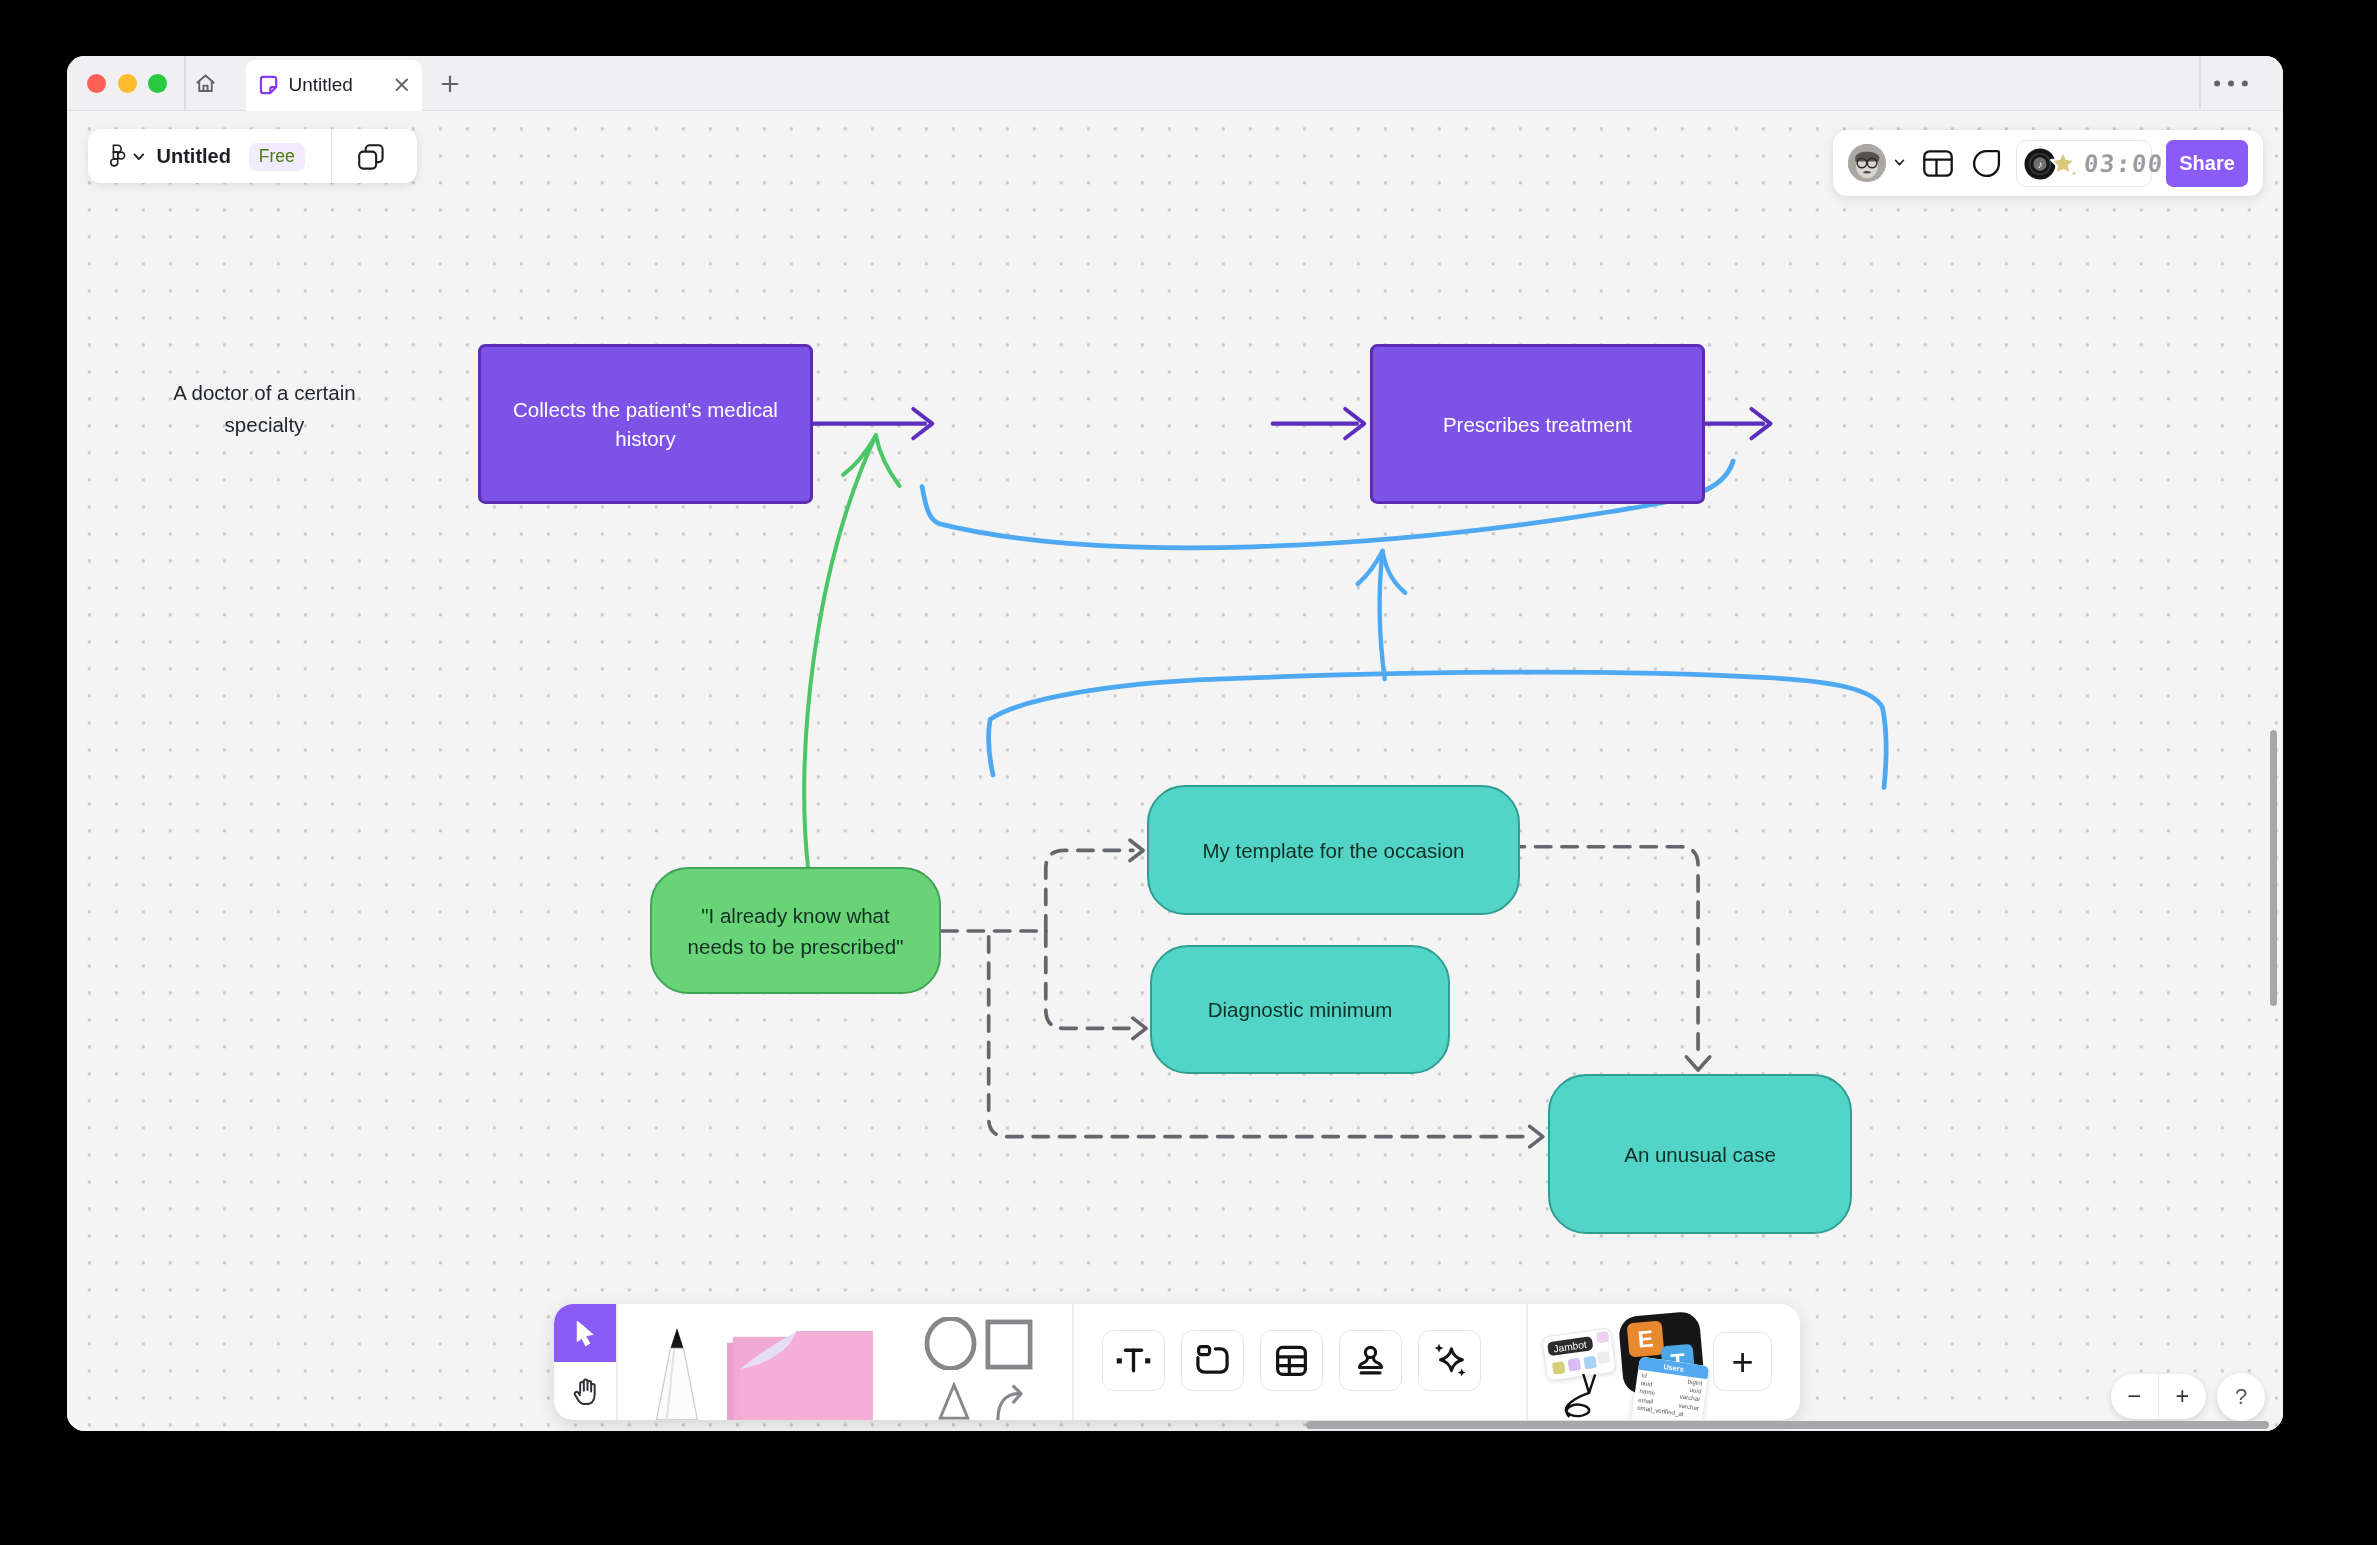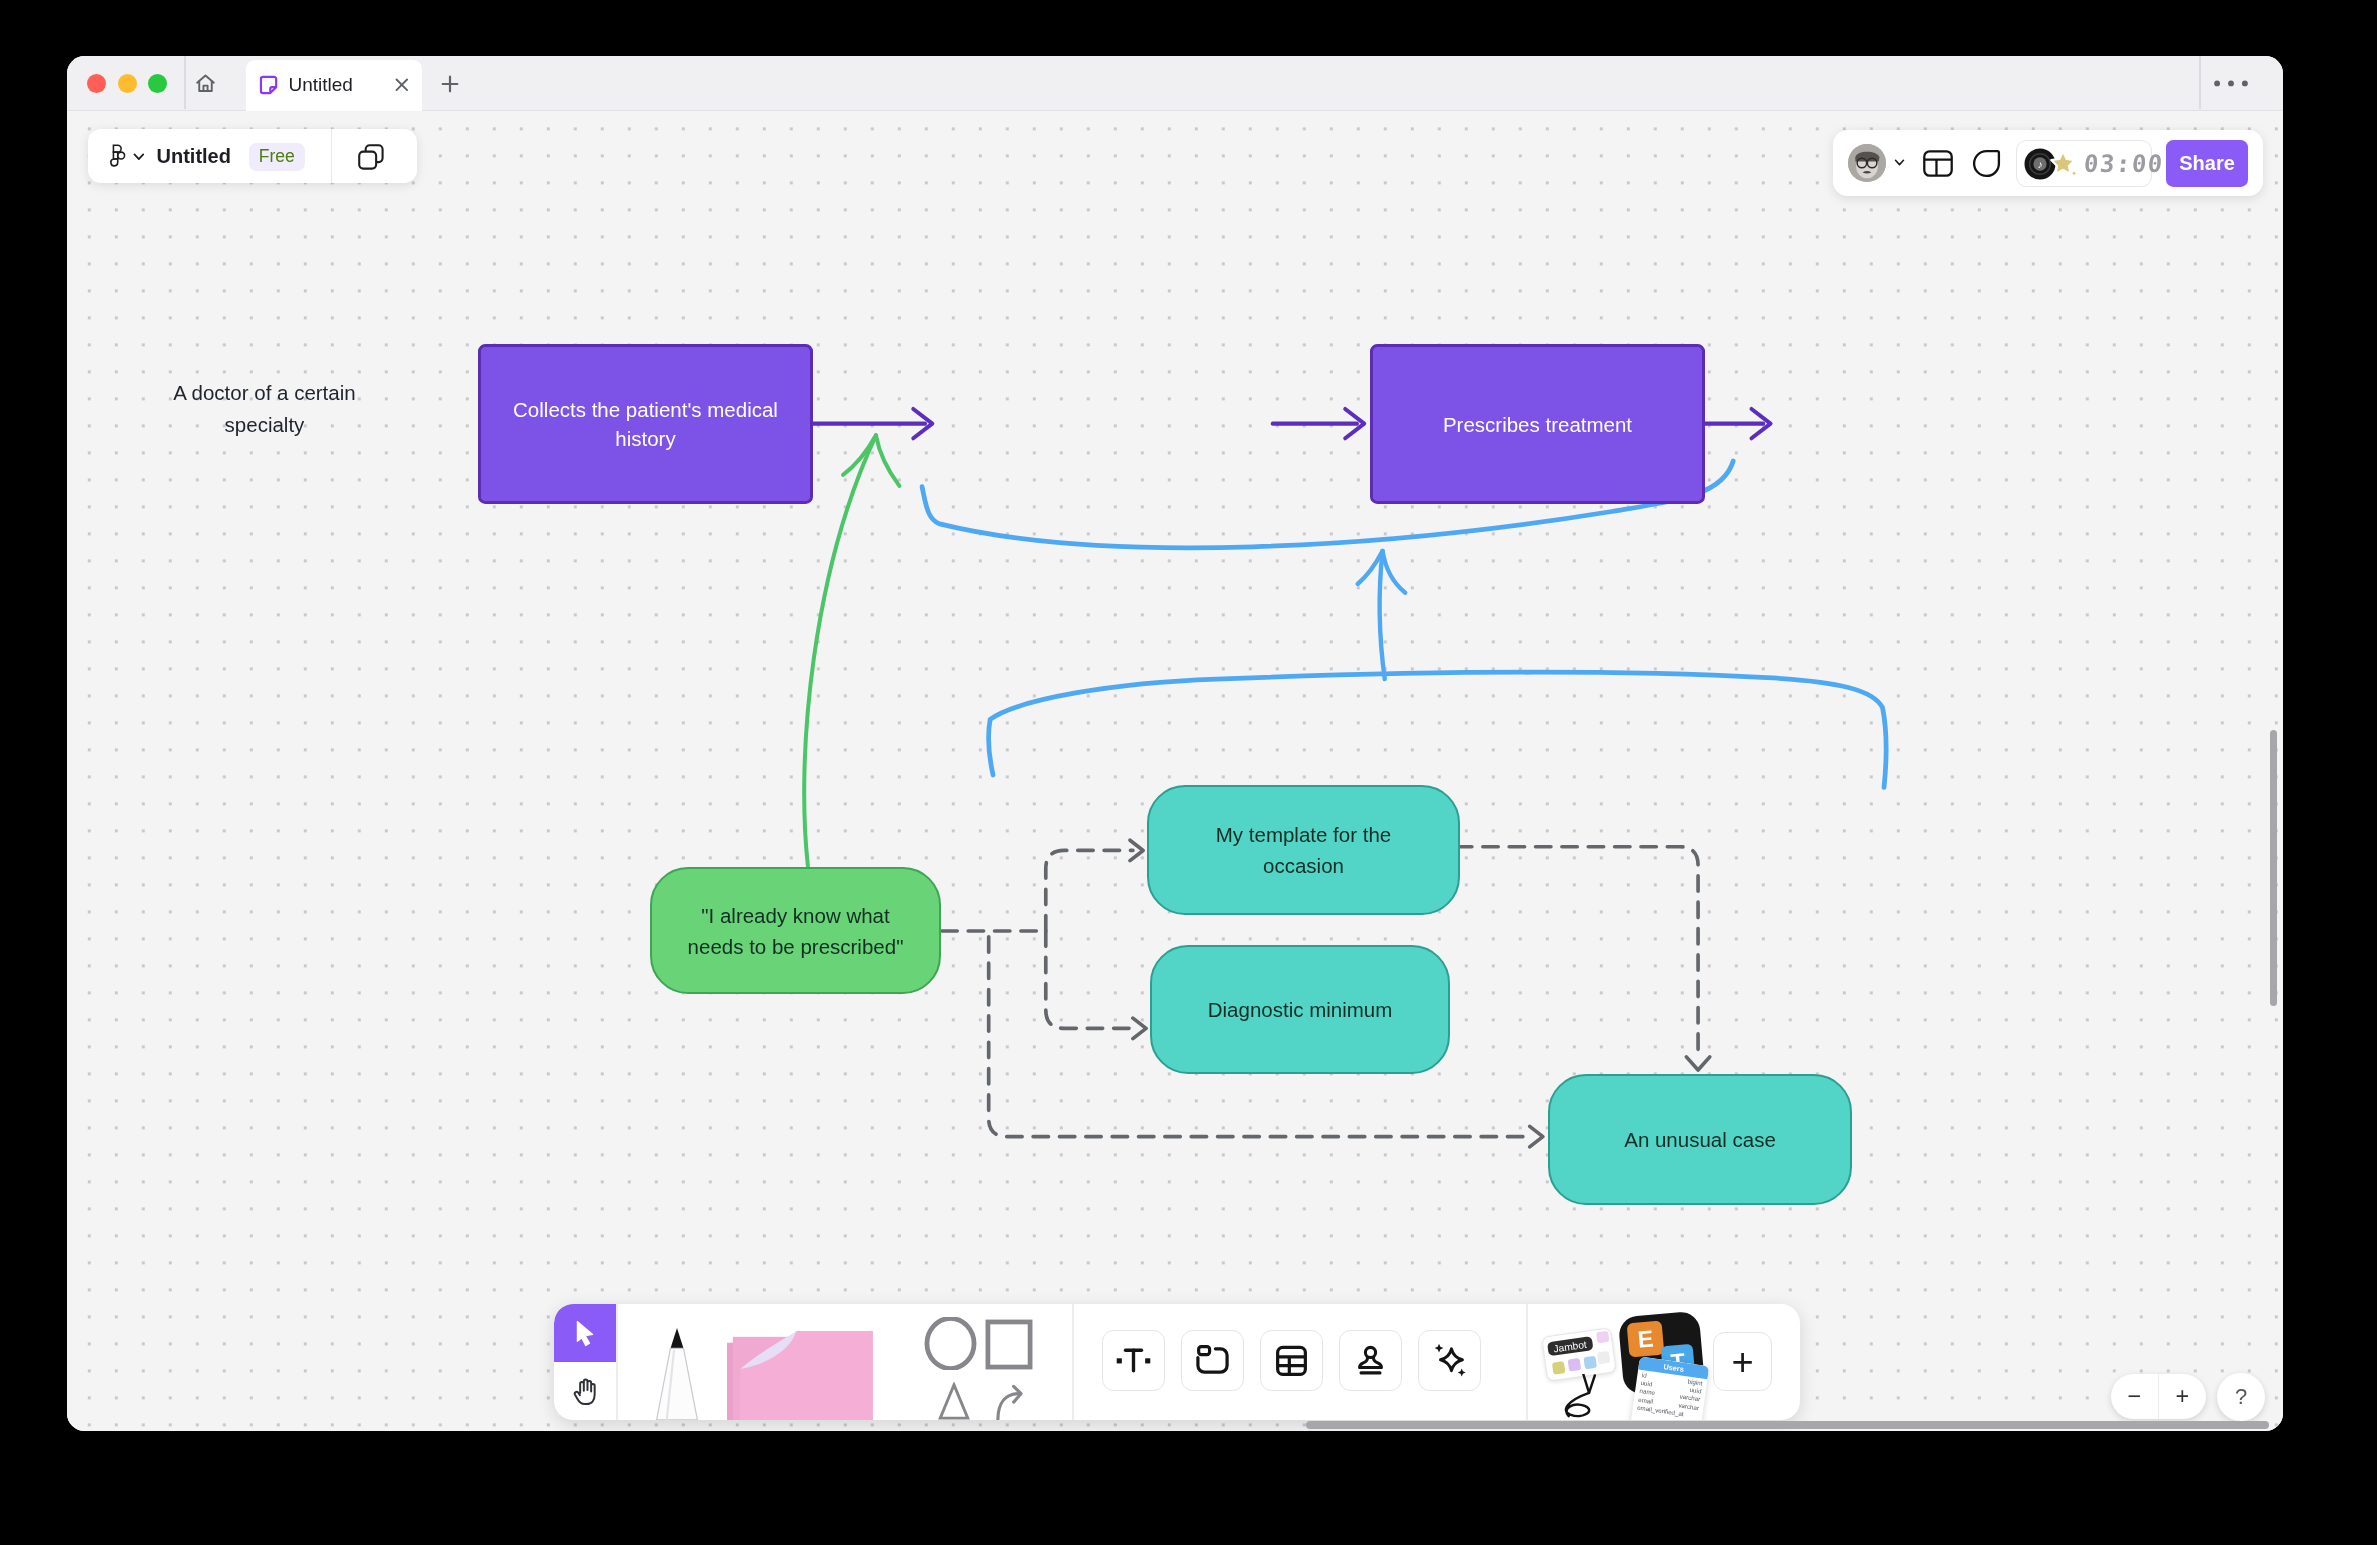--- a/index.html
+++ b/index.html
@@ -192,27 +192,27 @@
       <span>Collects the patient's medical history</span>
       </div>
     <div class="flow-box" style="left:1303px">
       <span>Prescribes treatment</span>
       </div>
 
     <div class="soft-box green-box">
       <span>"I already know what needs to be prescribed"</span>
       </div>
 
-    <div class="soft-box teal" style="left:1080px;top:674px;width:313px;height:130px;padding:12px 42px">
+    <div class="soft-box teal" style="left:1080px;top:674px;width:373px;height:130px;padding:12px 42px">
       <span>My template for the occasion</span>
       </div>
     <div class="soft-box teal" style="left:1083px;top:834px;width:300px;height:129px;padding:0 22px">
       <span>Diagnostic minimum</span>
       </div>
-    <div class="soft-box teal" style="left:1481px;top:963px;width:304px;height:131px;padding:0 22px">
+    <div class="soft-box teal" style="left:1481px;top:963px;width:304px;height:160px;padding:0 22px">
       <span>An unusual case</span>
       </div>
 
     <div class="pill abs file-pill">
       <div class="abs" style="left:19px;top:13px">
         <svg width="20" height="28" viewBox="0 0 28 36">
           <g fill="none" stroke="#1D1D1D" stroke-width="2.2">
             <path d="M9 3 h6 a4.8 4.8 0 0 1 0 9.6 H9 z"></path>
             <path d="M9 12.6 h6 v9.6 H9 z"></path>
             <circle cx="19.8" cy="17.4" r="4.8"></circle>

